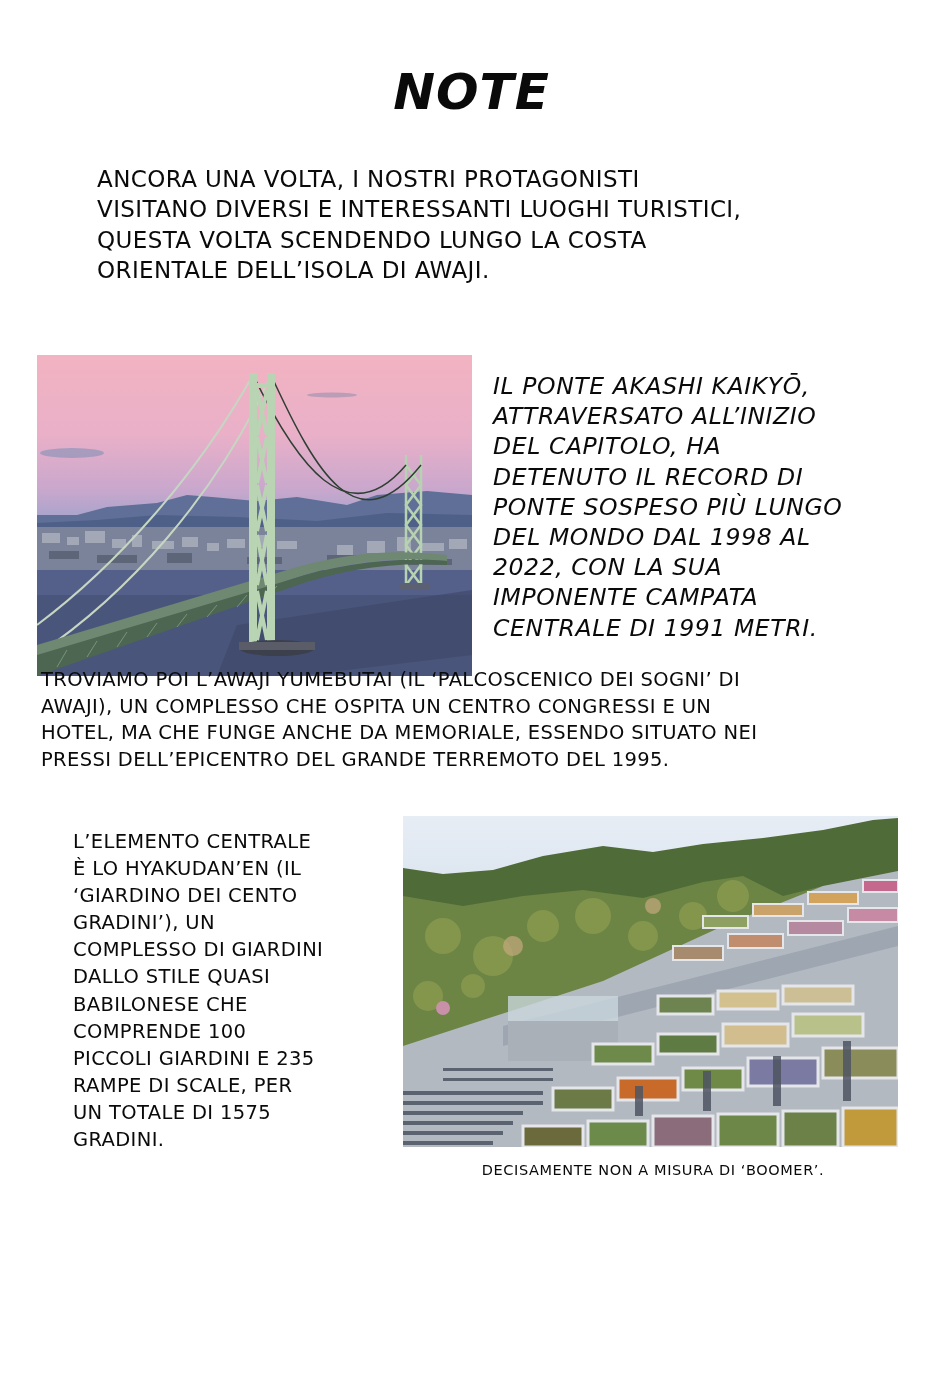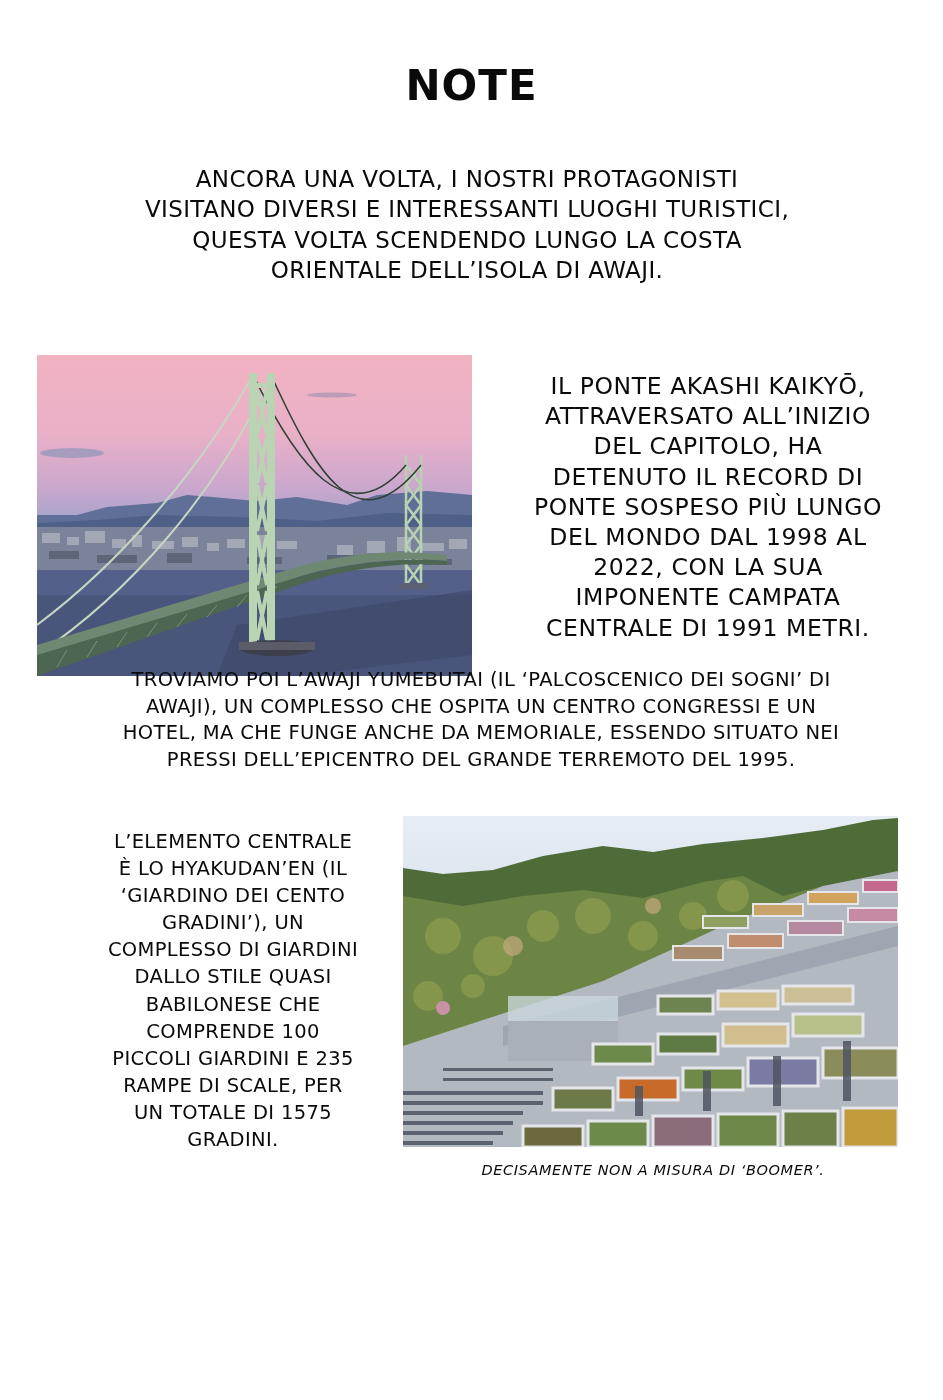--- a/index.html
+++ b/index.html
@@ -16,47 +16,48 @@
     color: #0a0a0a;
   }
   .page-title {
     position: absolute;
     left: 0;
     top: 30px;
     width: 943px;
     text-align: center;
     font-family: "DejaVu Sans", sans-serif;
     font-weight: bold;
-    font-size: 42px;
+    font-style: italic;
+    font-size: 50px;
     letter-spacing: 1px;
     line-height: 56px;
   }
   .txt {
     position: absolute;
     text-transform: uppercase;
     font-family: "DejaVu Sans", sans-serif;
     white-space: pre-line;
     margin: 0;
-    text-align: center;
   }
   .intro {
     left: 97px;
     top: 164px;
     width: 740px;
     font-size: 23px;
     line-height: 30.3px;
     letter-spacing: 0.4px;
   }
   .bridge-text {
     left: 493px;
     top: 371px;
     width: 430px;
     font-size: 23.5px;
     line-height: 30.2px;
     letter-spacing: 0.6px;
+    font-style: italic;
   }
   .yume-text {
     left: 41px;
     top: 667px;
     width: 880px;
     font-size: 19.5px;
     line-height: 26.6px;
     letter-spacing: 0.35px;
   }
   .garden-text {
@@ -66,21 +67,20 @@
     font-size: 19.5px;
     line-height: 27.1px;
     letter-spacing: 0.35px;
   }
   .caption {
     left: 403px;
     top: 1160px;
     width: 500px;
     text-align: center;
     font-size: 14.5px;
-    font-style: italic;
     letter-spacing: 0.6px;
     line-height: 20px;
   }
 
   
   .photo {
     position: absolute;
     overflow: hidden;
   }
   .bridge-photo {

